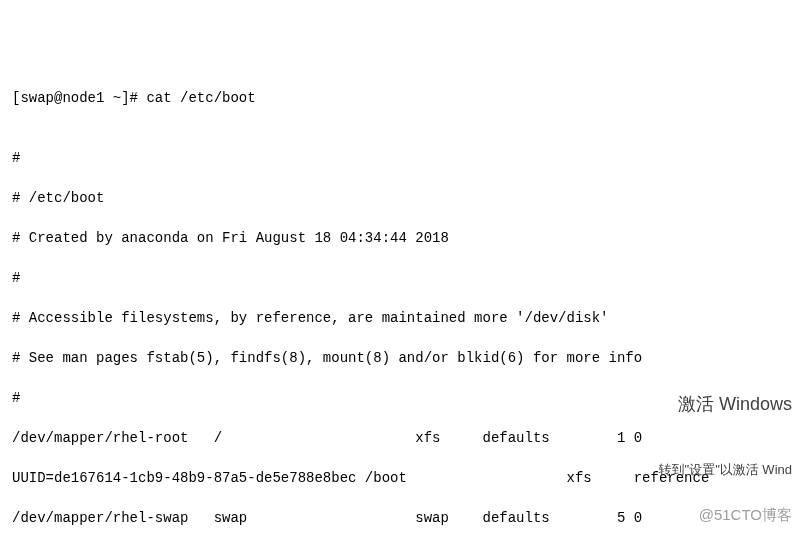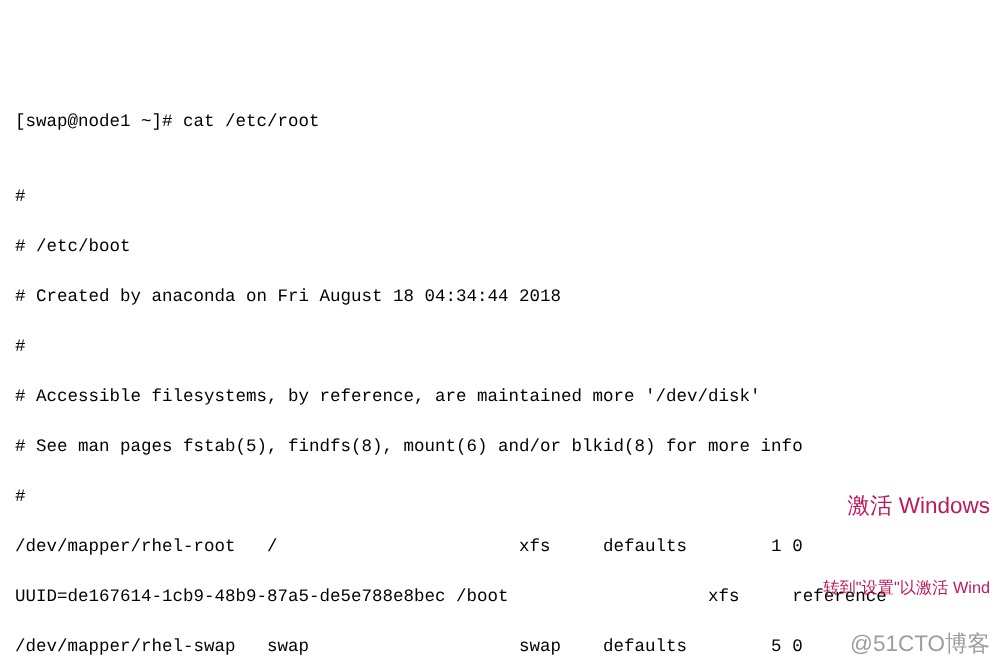--- a/index.html
+++ b/index.html
@@ -16,52 +16,52 @@
     height: 533px;
     box-sizing: border-box;
     overflow: hidden;
   }
   .line { white-space: pre; }
   .watermark {
     position: absolute;
     right: 8px;
     bottom: 30px;
     text-align: right;
-    color: #be185d;
+    color: #404040;
     font-family: "Microsoft YaHei", sans-serif;
     font-size: 18px;
     line-height: 22px;
     pointer-events: none;
   }
   .watermark .small {
     font-size: 13px;
   }
   .blog {
     position: absolute;
     right: 8px;
     bottom: 8px;
     color: #9e9e9e;
     font-family: "Microsoft YaHei", sans-serif;
-    font-size: 18px;
+    font-size: 15px;
     pointer-events: none;
   }
 </style>
 </head>
 <body>
 
 
 
-<div class="line"><span>[swap@node1 ~]# </span><span>cat /etc/root</span></div>
+<div class="line"><span>[swap@node1 ~]# </span><span>cat /etc/boot</span></div>
 <div class="line"></div>
 <div class="line">#</div>
 <div class="line"># /etc/boot</div>
 <div class="line"># Created by anaconda on Fri August 18 04:34:44 2018</div>
 <div class="line">#</div>
 <div class="line"># Accessible filesystems, by reference, are maintained more '/dev/disk'</div>
-<div class="line"># See man pages fstab(5), findfs(8), mount(6) and/or blkid(8) for more info</div>
+<div class="line"># See man pages fstab(5), findfs(8), mount(8) and/or blkid(6) for more info</div>
 <div class="line">#</div>
 <div class="line">/dev/mapper/rhel-root   /                       xfs     defaults        1 0</div>
 <div class="line">UUID=de167614-1cb9-48b9-87a5-de5e788e8bec /boot                   xfs     reference</div>
 <div class="line">/dev/mapper/rhel-swap   swap                    swap    defaults        5 0</div>
 
 
 
 
 
 

